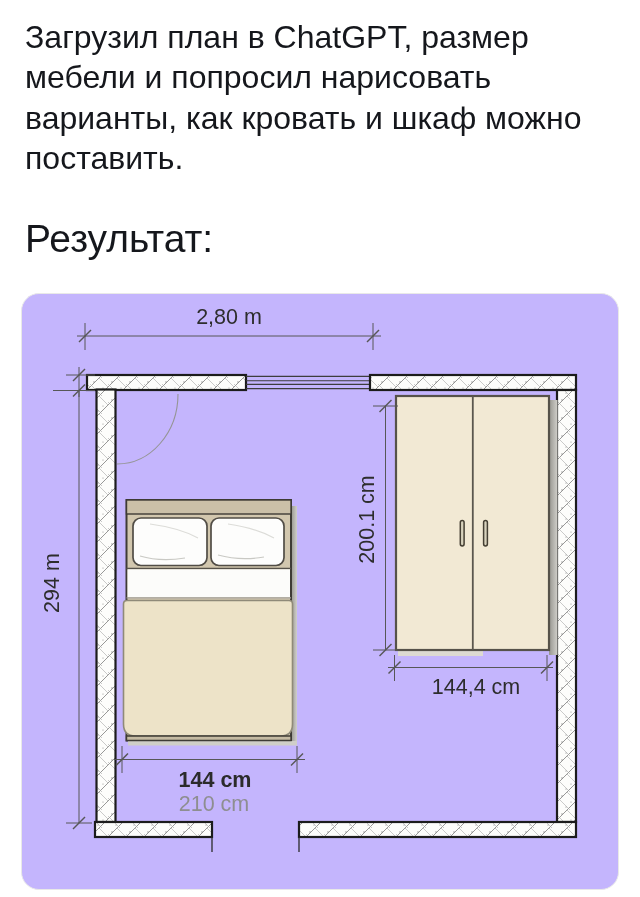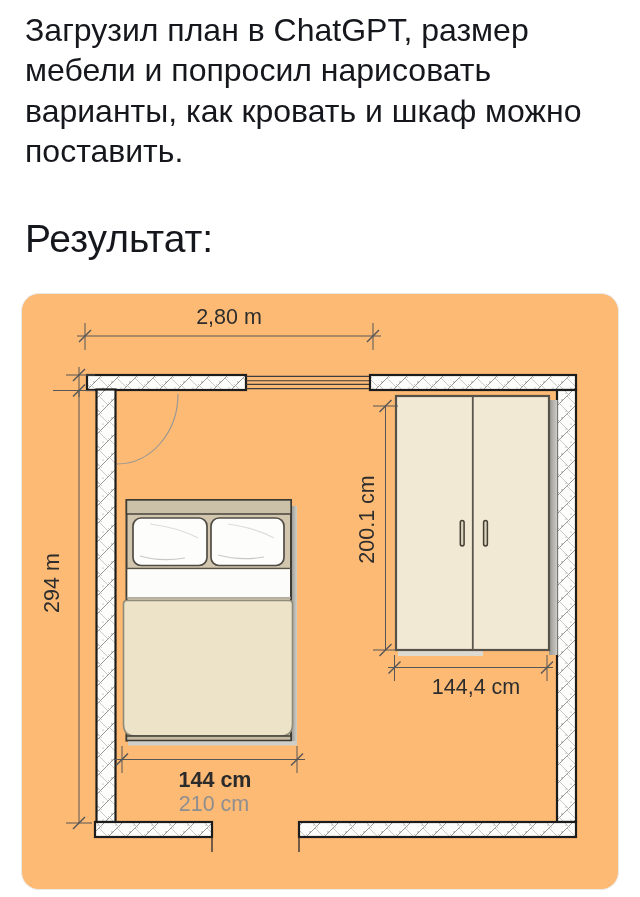--- a/index.html
+++ b/index.html
@@ -1,19 +1,19 @@
 <!DOCTYPE html>
 <html><head>
 <meta charset="utf-8">
 <style>
   html,body{margin:0;padding:0;}
   body{width:640px;height:897px;background:#ffffff;font-family:"Liberation Sans",sans-serif;position:relative;overflow:hidden;}
-  .toptext{position:absolute;left:25px;top:10px;width:610px;font-size:32px;line-height:40.3px;color:#15171c;}
+  .toptext{position:absolute;left:25px;top:17px;width:610px;font-size:32px;line-height:40.3px;color:#15171c;}
   .result{position:absolute;left:25px;top:219px;font-size:39px;line-height:40px;color:#15171c;}
-  .card{position:absolute;left:21px;top:293px;width:596px;height:595px;background:#fdba74;border:1px solid #e9e9e8;border-radius:18px;overflow:hidden;}
+  .card{position:absolute;left:21px;top:293px;width:596px;height:595px;background:#c4b5fd;border:1px solid #e9e9e8;border-radius:18px;overflow:hidden;}
 </style>
 </head>
 <body>
 
 <div class="toptext">Загрузил план в ChatGPT, размер<br>мебели и попросил нарисовать<br>варианты, как кровать и шкаф можно<br>поставить.</div>
 
 <div class="result">Результат:</div>
 
 <div class="card">
 <svg width="596" height="595" viewBox="22 294 596 595">

